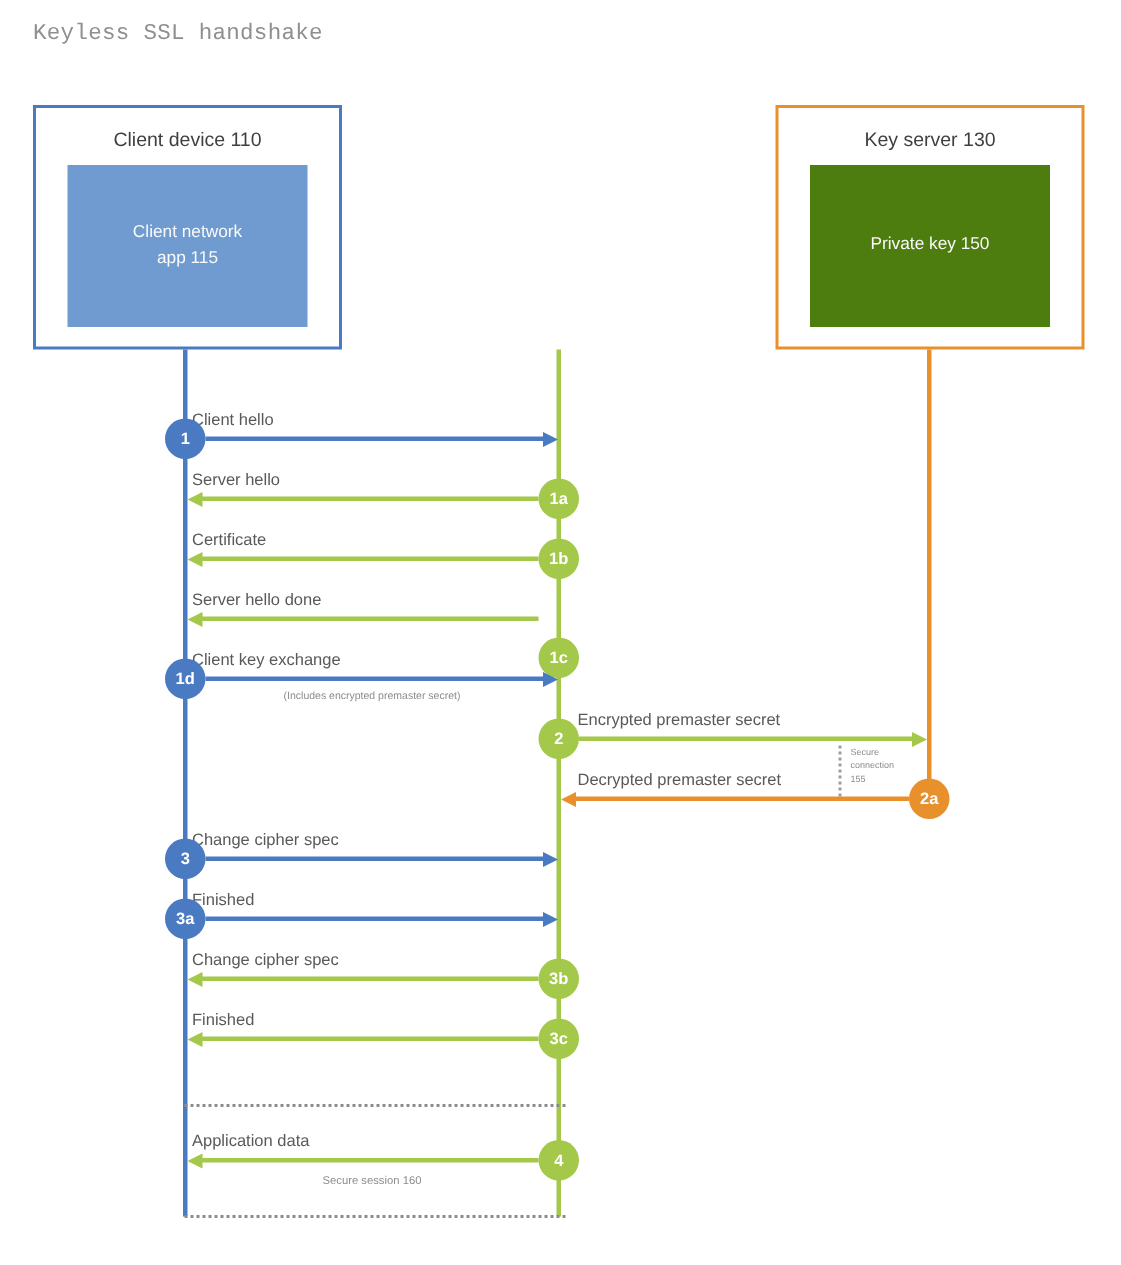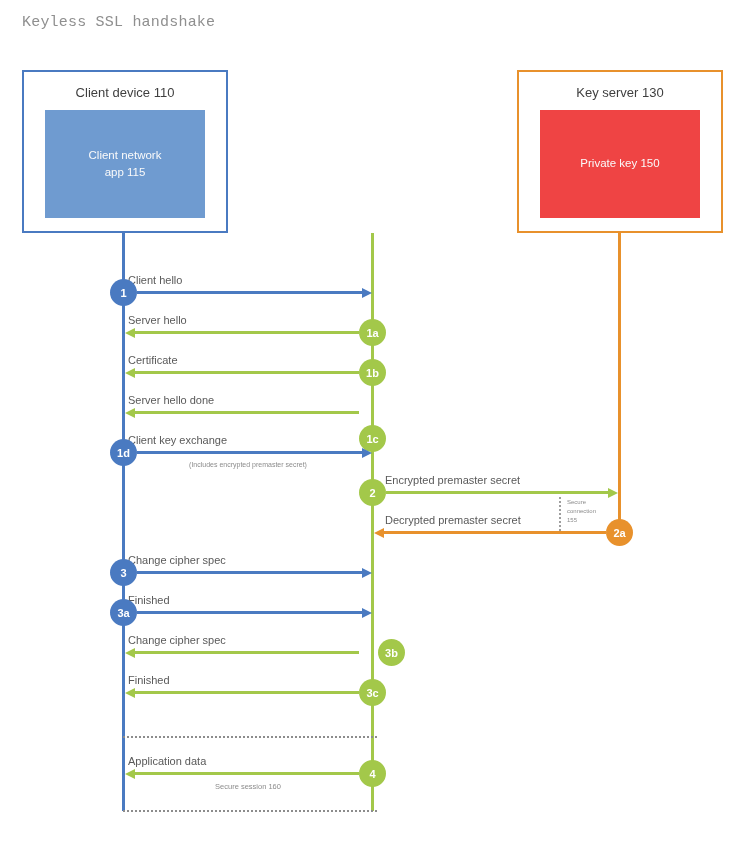--- a/index.html
+++ b/index.html
@@ -9,21 +9,21 @@
 
   
   .actor{position:absolute;top:70px;height:163px;background:#fff;box-sizing:border-box;}
   .actor.b-blue{border:2px solid #4a7ac1;}
   .actor.b-green{border:2px solid #a3c84a;}
   .actor.b-orange{border:2px solid #e8912c;}
   .actor-title{position:absolute;left:0;right:0;top:13px;text-align:center;font-size:13px;font-weight:normal;color:#3f3f3f;}
   .module{position:absolute;display:flex;align-items:center;justify-content:center;text-align:center;color:#fafafa;font-size:11.5px;line-height:1.5;}
   .f-blue{background:#6f9bd0;}
   .f-green{background:#b7ce77;}
-  .f-orange{background:#ef4444;}
+  .f-orange{background:#4d7c0f;}
   .wrap-narrow{max-width:92px;margin:0 auto;}
 
   
   .lifeline{position:absolute;width:3px;}
   .l-blue{background:#4a7ac1;}
   .l-green{background:#a3c84a;}
   .l-orange{background:#e8912c;}
 
   
   .msg-label{position:absolute;font-size:11px;color:#595959;text-align:left;}
@@ -132,21 +132,21 @@
     <div class="msg-label" style="left:128px;top:594px;width:240px;">Finished</div>
     <div class="msg-line bg-blue" style="left:137px;top:611px;width:226px;"></div>
     <div class="arrowhead ah-right c-blue" style="left:362px;top:608px;"></div>
     <div class="step-circle bg-blue" style="left:110px;top:599px;">3a</div>
   </div>
 
   <div>
     <div class="msg-label" style="left:128px;top:634px;width:240px;">Change cipher spec</div>
     <div class="msg-line bg-green" style="left:134px;top:651px;width:225px;"></div>
     <div class="arrowhead ah-left c-green" style="left:125px;top:648px;"></div>
-    <div class="step-circle bg-green" style="left:359px;top:639px;margin-left:19px;">3b</div>
+    <div class="step-circle bg-green" style="left:359px;top:639px;">3b</div>
   </div>
 
   <div>
     <div class="msg-label" style="left:128px;top:674px;width:240px;">Finished</div>
     <div class="msg-line bg-green" style="left:134px;top:691px;width:225px;"></div>
     <div class="arrowhead ah-left c-green" style="left:125px;top:688px;"></div>
     <div class="step-circle bg-green" style="left:359px;top:679px;">3c</div>
   </div>
 
   <div class="dotline" style="top:736px;"></div>

